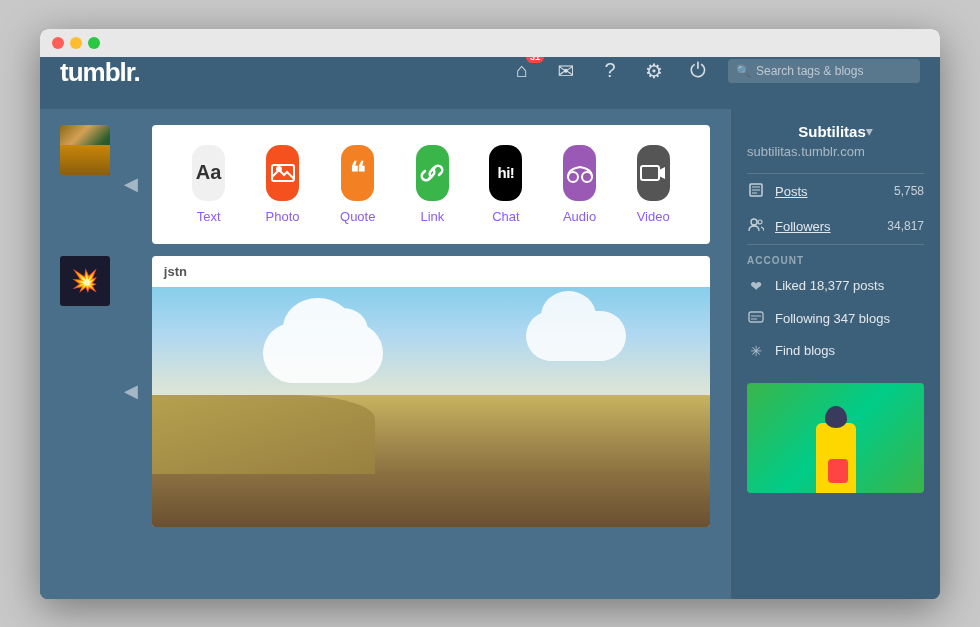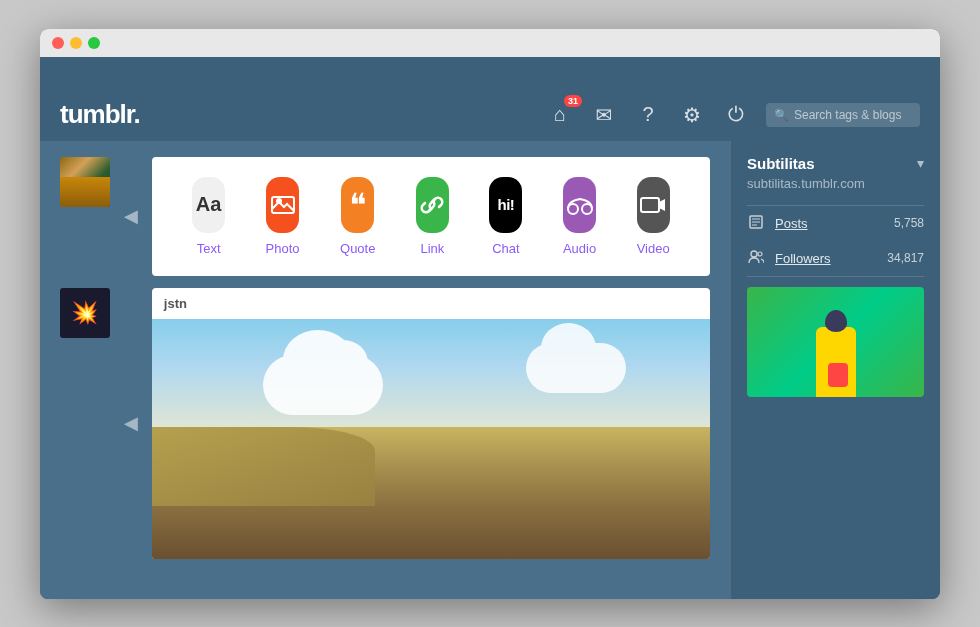--- a/index.html
+++ b/index.html
@@ -48,25 +48,24 @@
       flex-direction: column;
       flex: 1;
       overflow: hidden;
     }
 
     
     .top-nav {
       background: #3d607a;
       height: 52px;
       display: flex;
-      align-items: center;
+      align-items: flex-start;
       padding: 0 20px;
       flex-shrink: 0;
       gap: 9px;
-      margin-top: 32px;
     }
     .tumblr-logo {
       color: white;
       font-size: 26px;
       font-weight: 700;
       letter-spacing: -1px;
       margin-right: 10px;
     }
     .nav-spacer { flex: 1; }
     .nav-icons {
@@ -98,21 +97,21 @@
       min-width: 16px;
       text-align: center;
     }
     .search-bar {
       background: rgba(255,255,255,0.15);
       border: none;
       border-radius: 4px;
       color: rgba(255,255,255,0.7);
       padding: 5px 13px 5px 28px;
       font-size: 12px;
-      width: 154px;
+      width: 192px;
       outline: none;
     }
     .search-bar::placeholder { color: rgba(255,255,255,0.6); }
     .search-wrap {
       position: relative;
       display: flex;
       align-items: center;
     }
     .search-icon-inner {
       position: absolute;
@@ -338,21 +337,21 @@
       display: flex;
       flex-direction: column;
       overflow-y: auto;
     }
     .sidebar-section {
       padding: 14px 16px;
     }
     .sidebar-blog-header {
       display: flex;
       align-items: center;
-      justify-content: space-between;
+      justify-content: center;
       margin-bottom: 4px;
     }
     .blog-name {
       color: white;
       font-size: 15px;
       font-weight: 700;
     }
     .blog-url {
       color: rgba(255,255,255,0.55);
       font-size: 13px;
@@ -622,20 +621,40 @@
               <path d="M13 9c1.5.5 3 1.5 3 4" stroke="rgba(255,255,255,0.7)" stroke-width="1.2" fill="none"></path>
             </svg>
           </span>
           <span class="stat-label">Followers</span>
           <span class="stat-value">34,817</span>
         </div>
 
 
         <hr class="sidebar-divider">
 
+        <div class="account-section">
+          <div class="account-label">ACCOUNT</div>
+          <div class="account-item">
+            <span class="account-icon">❤</span>
+            <span>Liked 18,377 posts</span>
+          </div>
+          <div class="account-item">
+            <span class="account-icon">
+              <svg width="16" height="14" viewBox="0 0 16 14" fill="none">
+                <rect x="1" y="2" width="14" height="10" rx="2" stroke="rgba(255,255,255,0.6)" stroke-width="1.4" fill="none"></rect>
+                <path d="M3 6h10M3 9h6" stroke="rgba(255,255,255,0.6)" stroke-width="1.2"></path>
+              </svg>
+            </span>
+            <span>Following 347 blogs</span>
+          </div>
+          <div class="account-item">
+            <span class="account-icon">✳</span>
+            <span>Find blogs</span>
+          </div>
+        </div>
 
         <div class="mini-preview">
           <div class="figure-body"></div>
           <div class="figure-head"></div>
           <div class="figure-bag"></div>
         </div>
       </div>
     </div>
   </div>
 </div>

